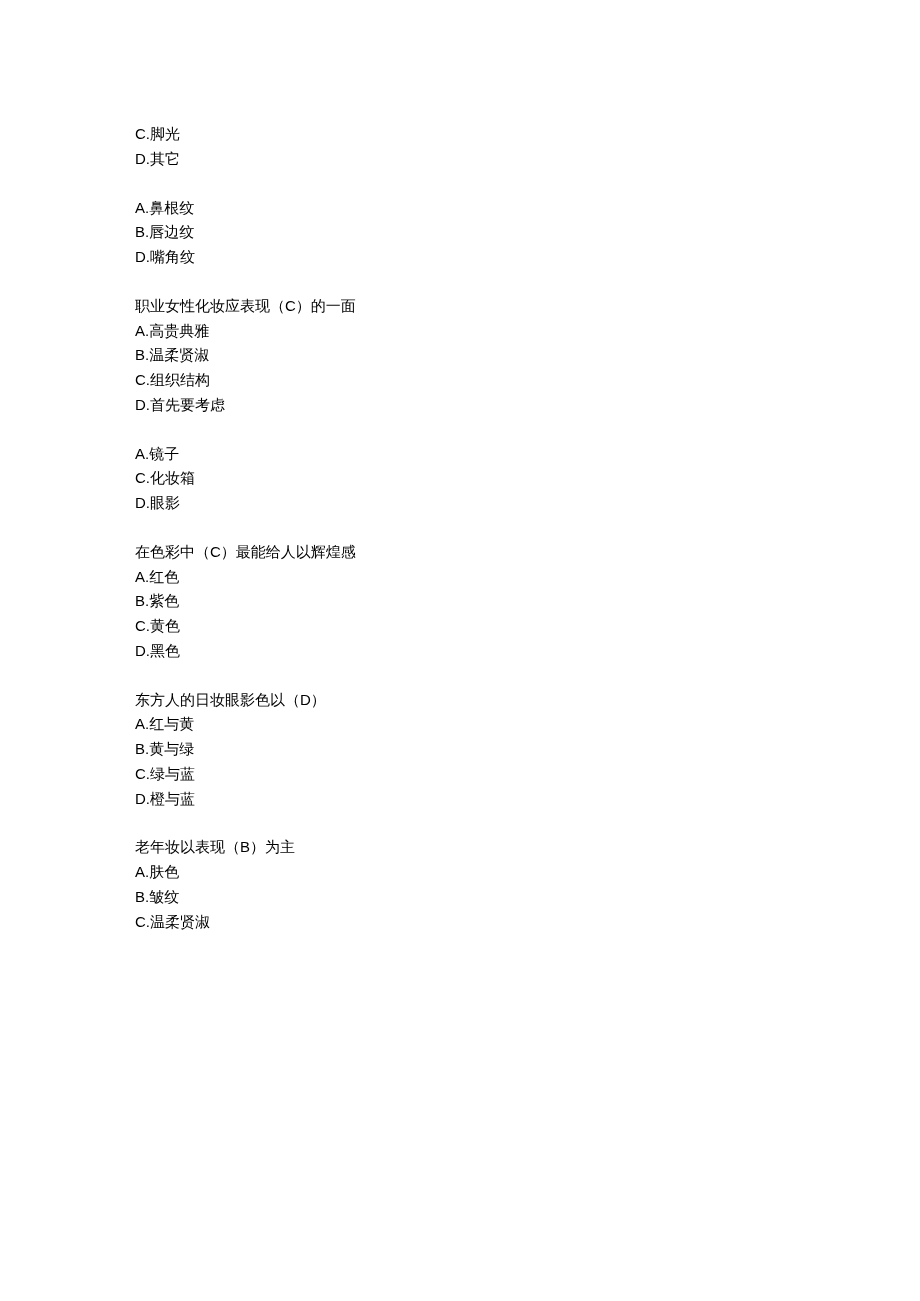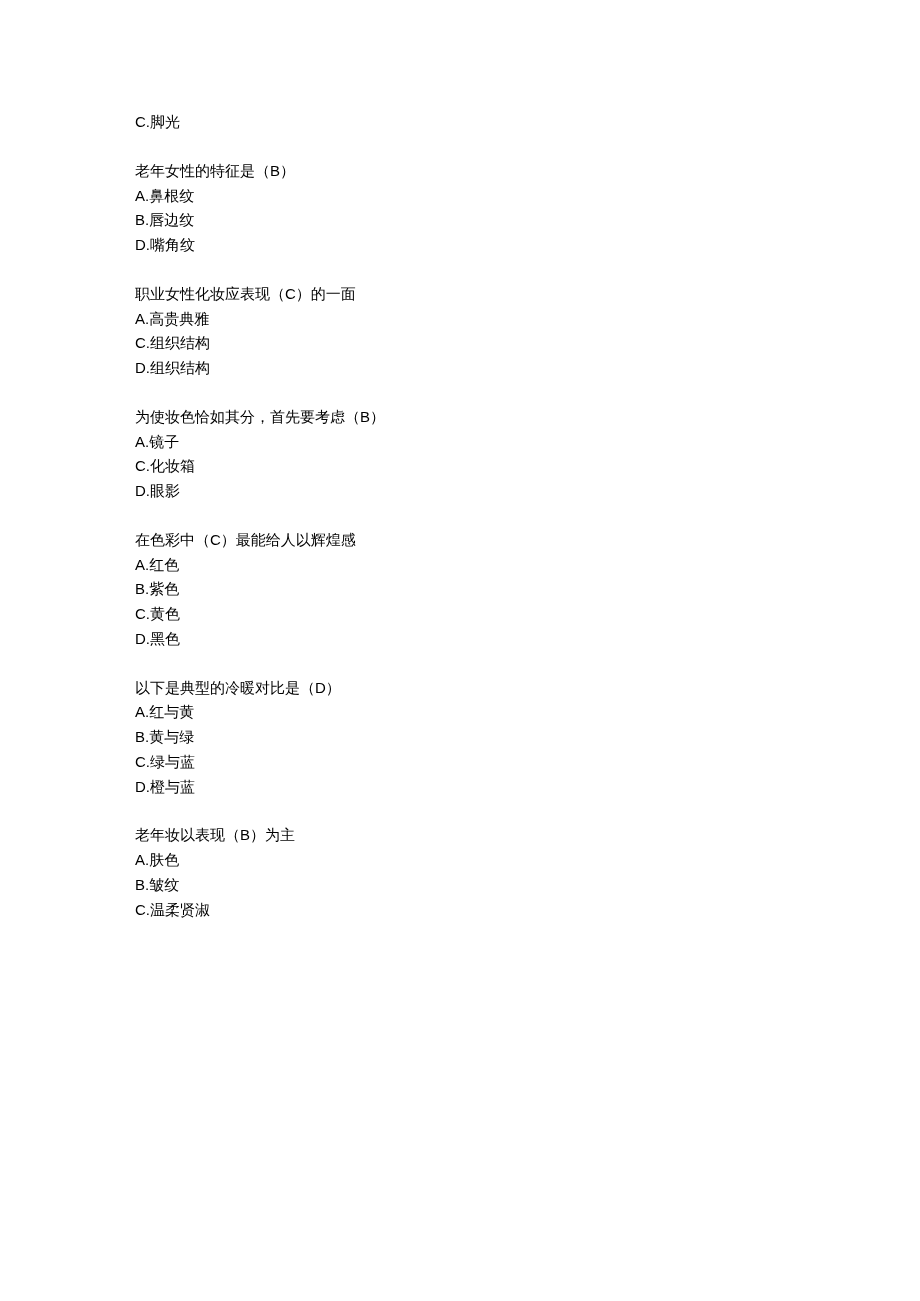--- a/index.html
+++ b/index.html
@@ -11,65 +11,66 @@
     color: #000000;
     line-height: 1.65;
     width: 920px;
   }
   .page {
     padding: 110px 0 0 135px;
     width: 650px;
   }
   .block {
     margin-bottom: 24px;
+    margin-top: 12px;
   }
   .line {
     white-space: pre;
   }
 </style>
 </head>
 <body>
 
 <div class="page">
 
   <div class="block">
     <div class="line">C.脚光</div>
+    <div class="line">D.其它</div>
   </div>
 
   <div class="block">
-    <div class="line">老年女性的特征是（B）</div>
     <div class="line">A.鼻根纹</div>
     <div class="line">B.唇边纹</div>
     <div class="line">D.嘴角纹</div>
   </div>
 
   <div class="block">
     <div class="line">职业女性化妆应表现（C）的一面</div>
     <div class="line">A.高贵典雅</div>
+    <div class="line">B.温柔贤淑</div>
     <div class="line">C.组织结构</div>
-    <div class="line">D.组织结构</div>
+    <div class="line">D.首先要考虑</div>
   </div>
 
   <div class="block">
-    <div class="line">为使妆色恰如其分，首先要考虑（B）</div>
     <div class="line">A.镜子</div>
     <div class="line">C.化妆箱</div>
     <div class="line">D.眼影</div>
   </div>
 
   <div class="block">
     <div class="line">在色彩中（C）最能给人以辉煌感</div>
     <div class="line">A.红色</div>
     <div class="line">B.紫色</div>
     <div class="line">C.黄色</div>
     <div class="line">D.黑色</div>
   </div>
 
   <div class="block">
-    <div class="line">以下是典型的冷暖对比是（D）</div>
+    <div class="line">东方人的日妆眼影色以（D）</div>
     <div class="line">A.红与黄</div>
     <div class="line">B.黄与绿</div>
     <div class="line">C.绿与蓝</div>
     <div class="line">D.橙与蓝</div>
   </div>
 
 
   <div class="block">
     <div class="line">老年妆以表现（B）为主</div>
     <div class="line">A.肤色</div>

